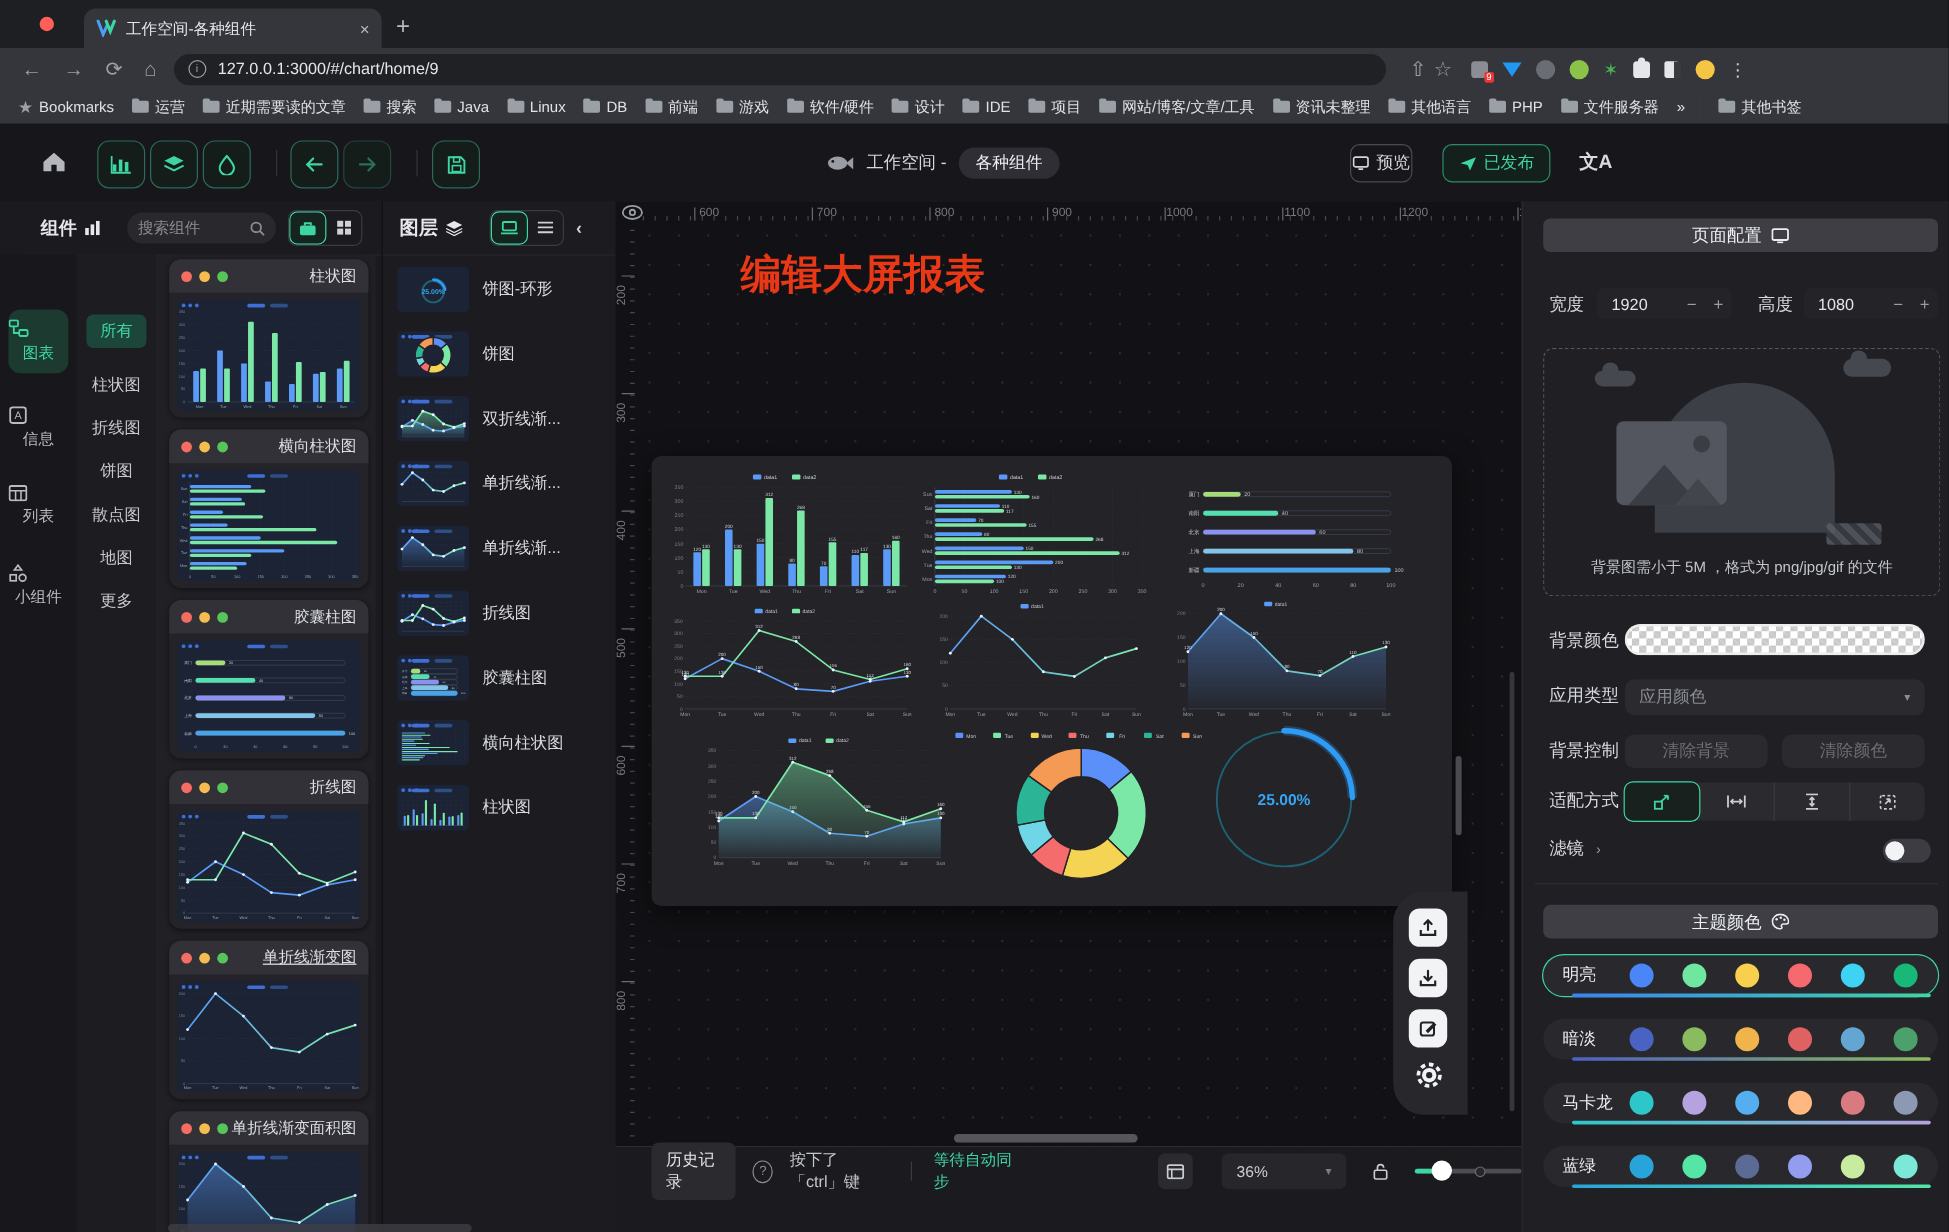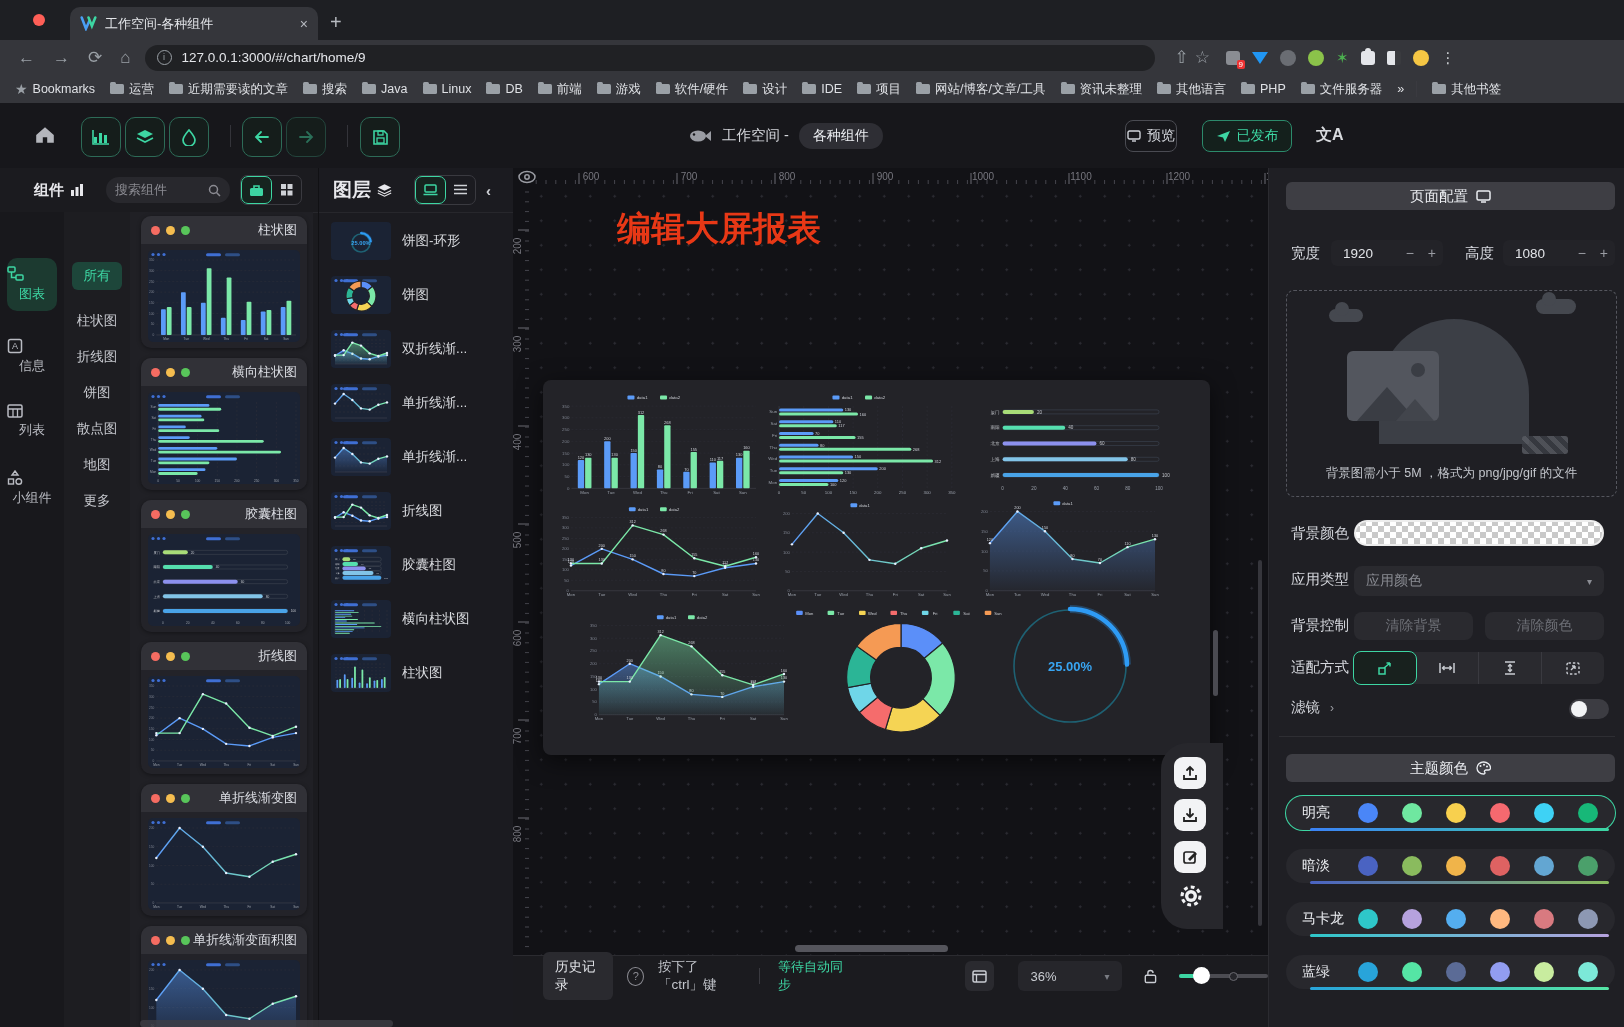--- a/index.html
+++ b/index.html
@@ -74,21 +74,21 @@
   .cardhead{height:28px;background:#313137;border-radius:10px 10px 0 0;display:flex;align-items:center;
             padding:0 10px;justify-content:space-between;}
   .dots3{display:flex;gap:6px;}
   .dot{width:9px;height:9px;border-radius:50%;}
   .cardtitle{font-size:13px;color:#dcdee4;}
   .cardbody{height:104px;display:flex;align-items:center;justify-content:center;}
   .cpanel{width:152px;height:92px;background:#1b2334;border-radius:5px;position:relative;}
   #layerpanel{position:absolute;left:318px;top:0;width:195px;height:859px;background:#1b1b20;
               border-left:1px solid #111114;}
   #layerhead{height:44px;border-bottom:1px solid #27272c;display:flex;align-items:center;}
-  #layertitle{font-size:19px;font-weight:bold;margin-left:14px;display:flex;gap:6px;align-items:center;}
+  #layertitle{font-size:16px;font-weight:bold;margin-left:14px;display:flex;gap:6px;align-items:center;}
   #layertoggle{margin-left:22px;display:flex;border:1px solid #3a3a40;border-radius:7px;}
   .collapse{margin-left:10px;color:#cfd1d6;font-size:15px;font-weight:bold;}
   .layeritem{position:absolute;left:12px;display:flex;align-items:center;gap:11px;}
   .lthumb{width:60px;height:38px;background:#1b2334;border-radius:4px;overflow:hidden;}
   .llabel{font-size:13.5px;color:#d8dade;white-space:nowrap;}
 
   
   #canvas{left:513px;top:168px;width:755px;height:787px;background:#121216;overflow:hidden;}
   #dotgrid{left:16px;top:16px;width:739px;height:771px;
            background-image:radial-gradient(circle,#2c2c33 1px,transparent 1.2px);
@@ -668,21 +668,21 @@
               <circle cx="31.6" cy="57.117714285714285" r="1.2" fill="#e8f0ff"></circle>
               <circle cx="54.88" cy="18.13851428571428" r="1.2" fill="#e8f0ff"></circle>
               <circle cx="78.16" cy="27.562057142857142" r="1.2" fill="#e8f0ff"></circle>
               <circle cx="101.44" cy="51.76342857142857" r="1.2" fill="#e8f0ff"></circle>
               <circle cx="124.72000000000003" cy="59.901942857142856" r="1.2" fill="#e8f0ff"></circle>
               <circle cx="148" cy="50.692571428571426" r="1.2" fill="#e8f0ff"></circle>
             </svg>
           </div>
         </div>
       </div>
-      <div class="card" style="top: 572px;">
+      <div class="card" style="top: 572px; text-decoration: underline;">
         <div class="cardhead">
           <div class="dots3">
             <div class="dot" style="background: rgb(245, 108, 98);"></div>
             <div class="dot" style="background: rgb(245, 189, 79);"></div>
             <div class="dot" style="background: rgb(88, 197, 90);"></div>
           </div>
           <span class="cardtitle">单折线渐变图</span>
         </div>
         <div class="cardbody">
           <div class="cpanel">

